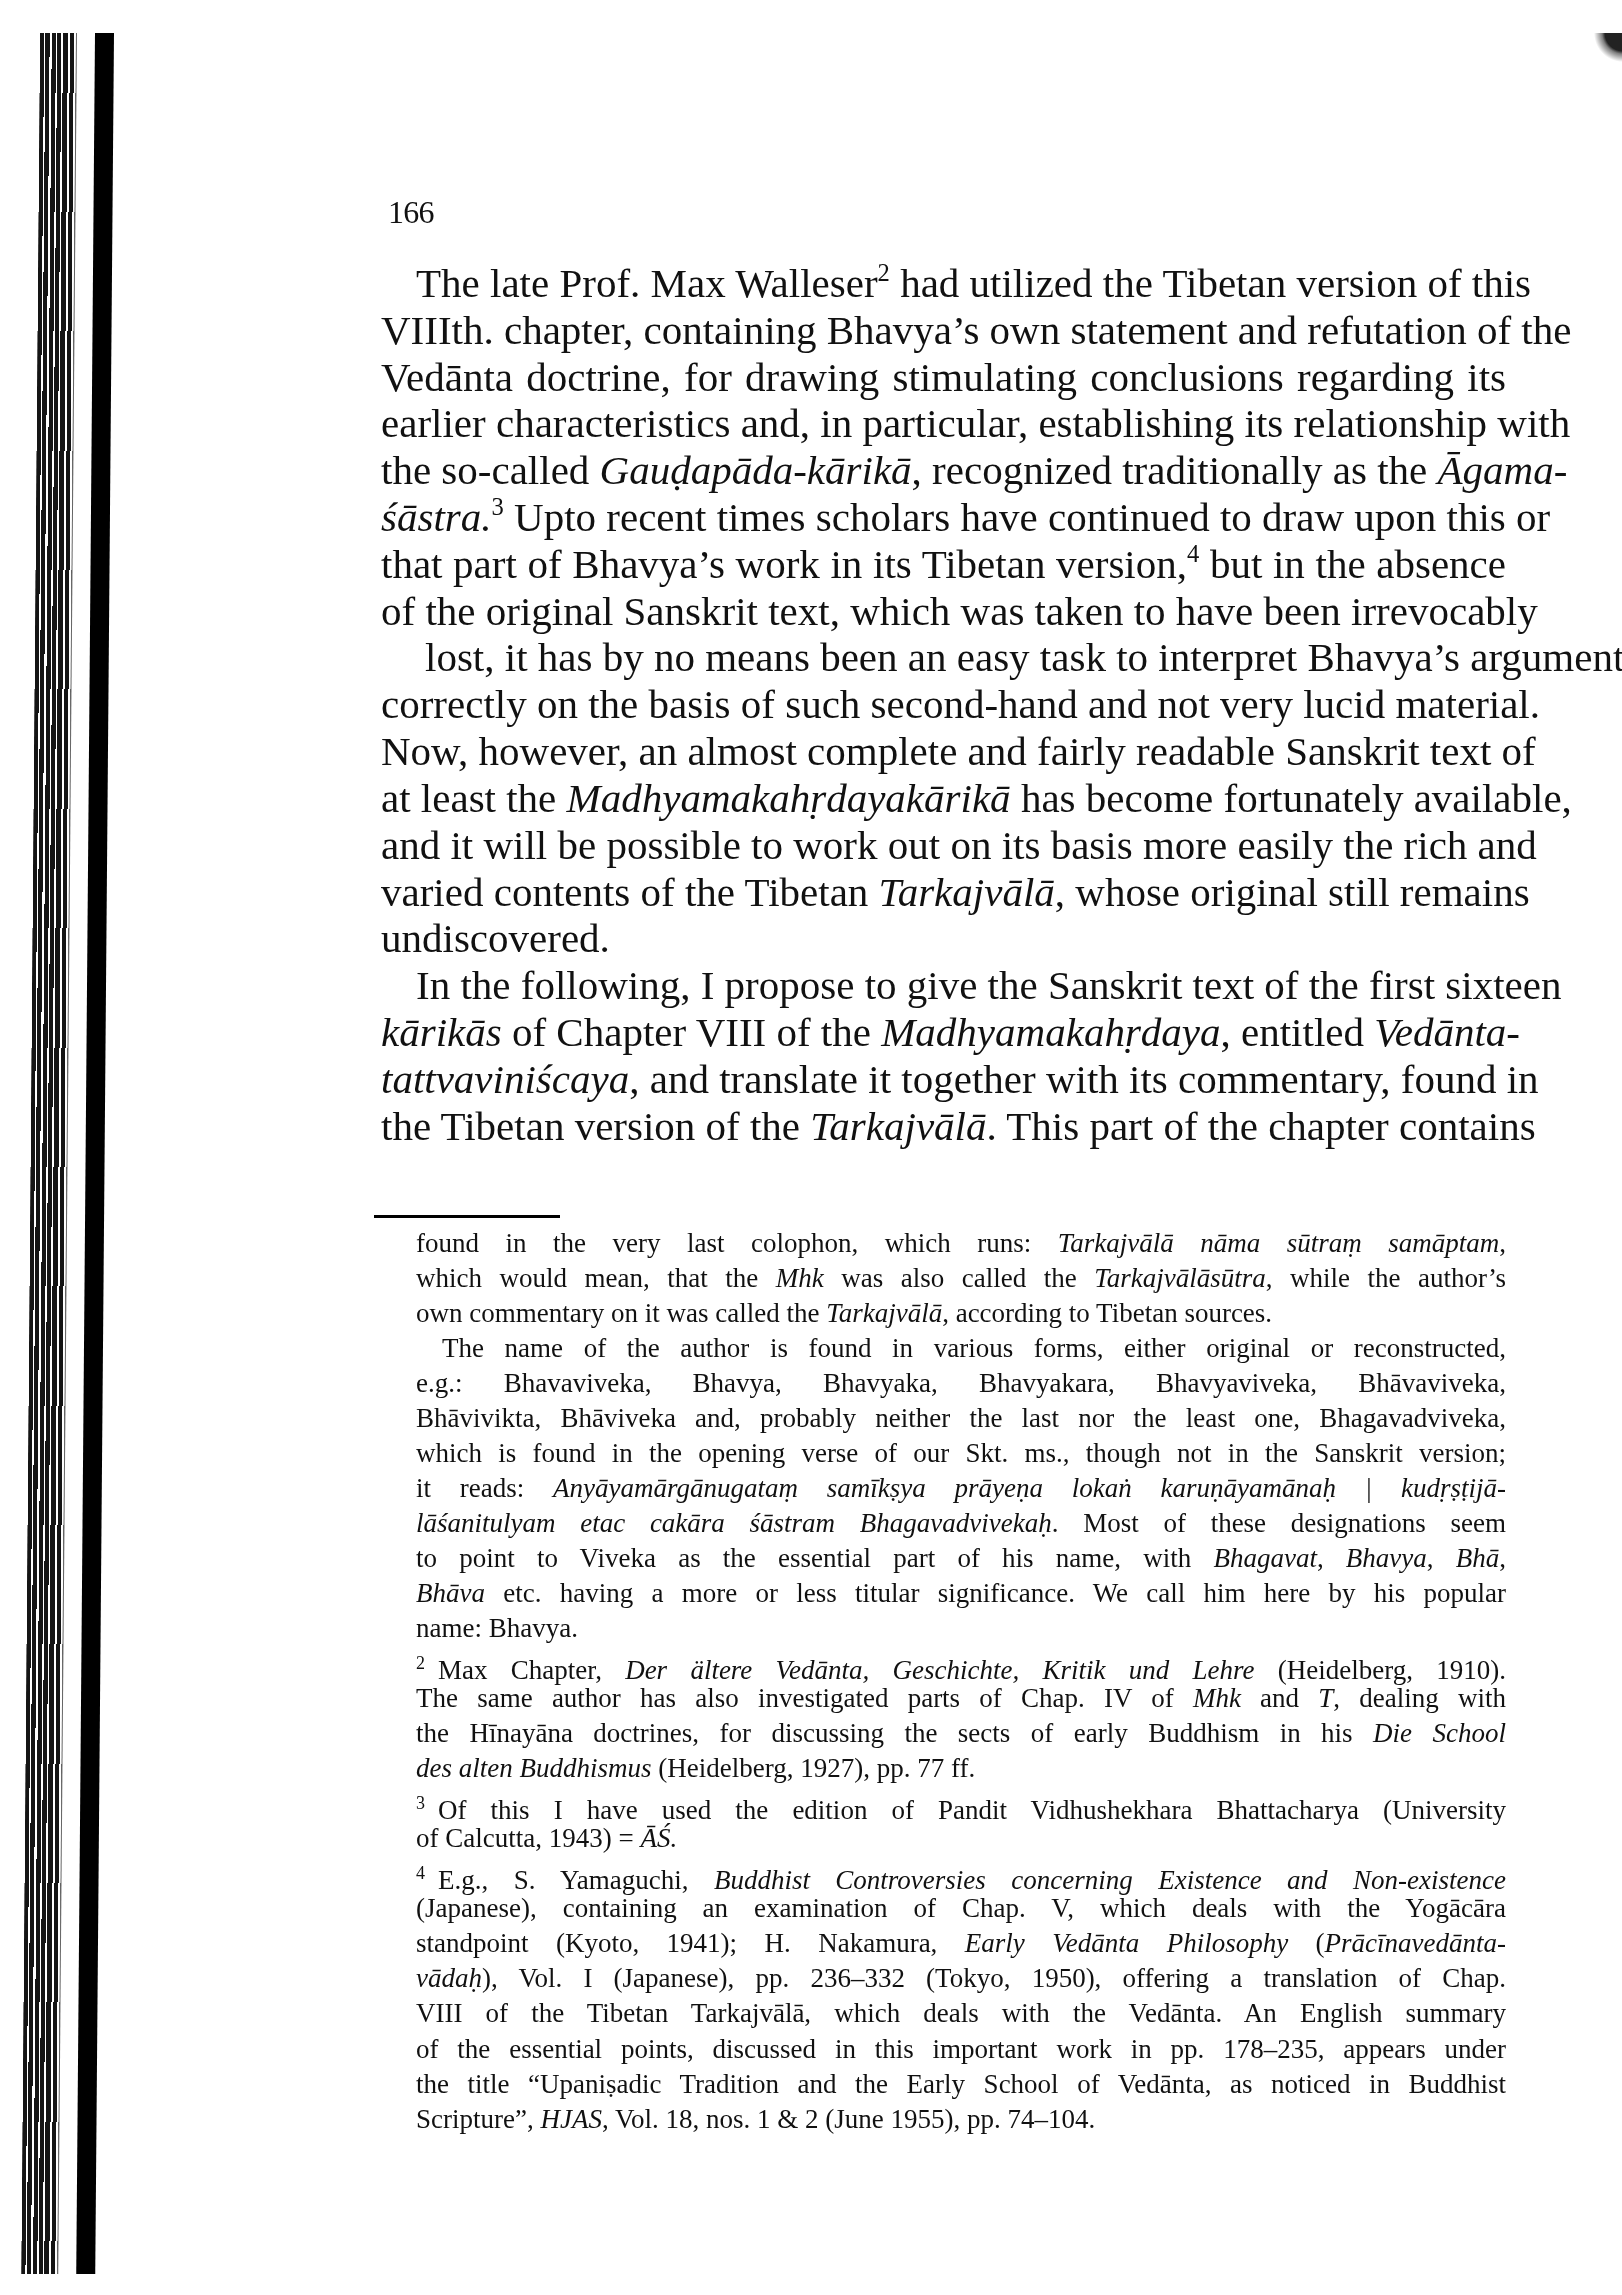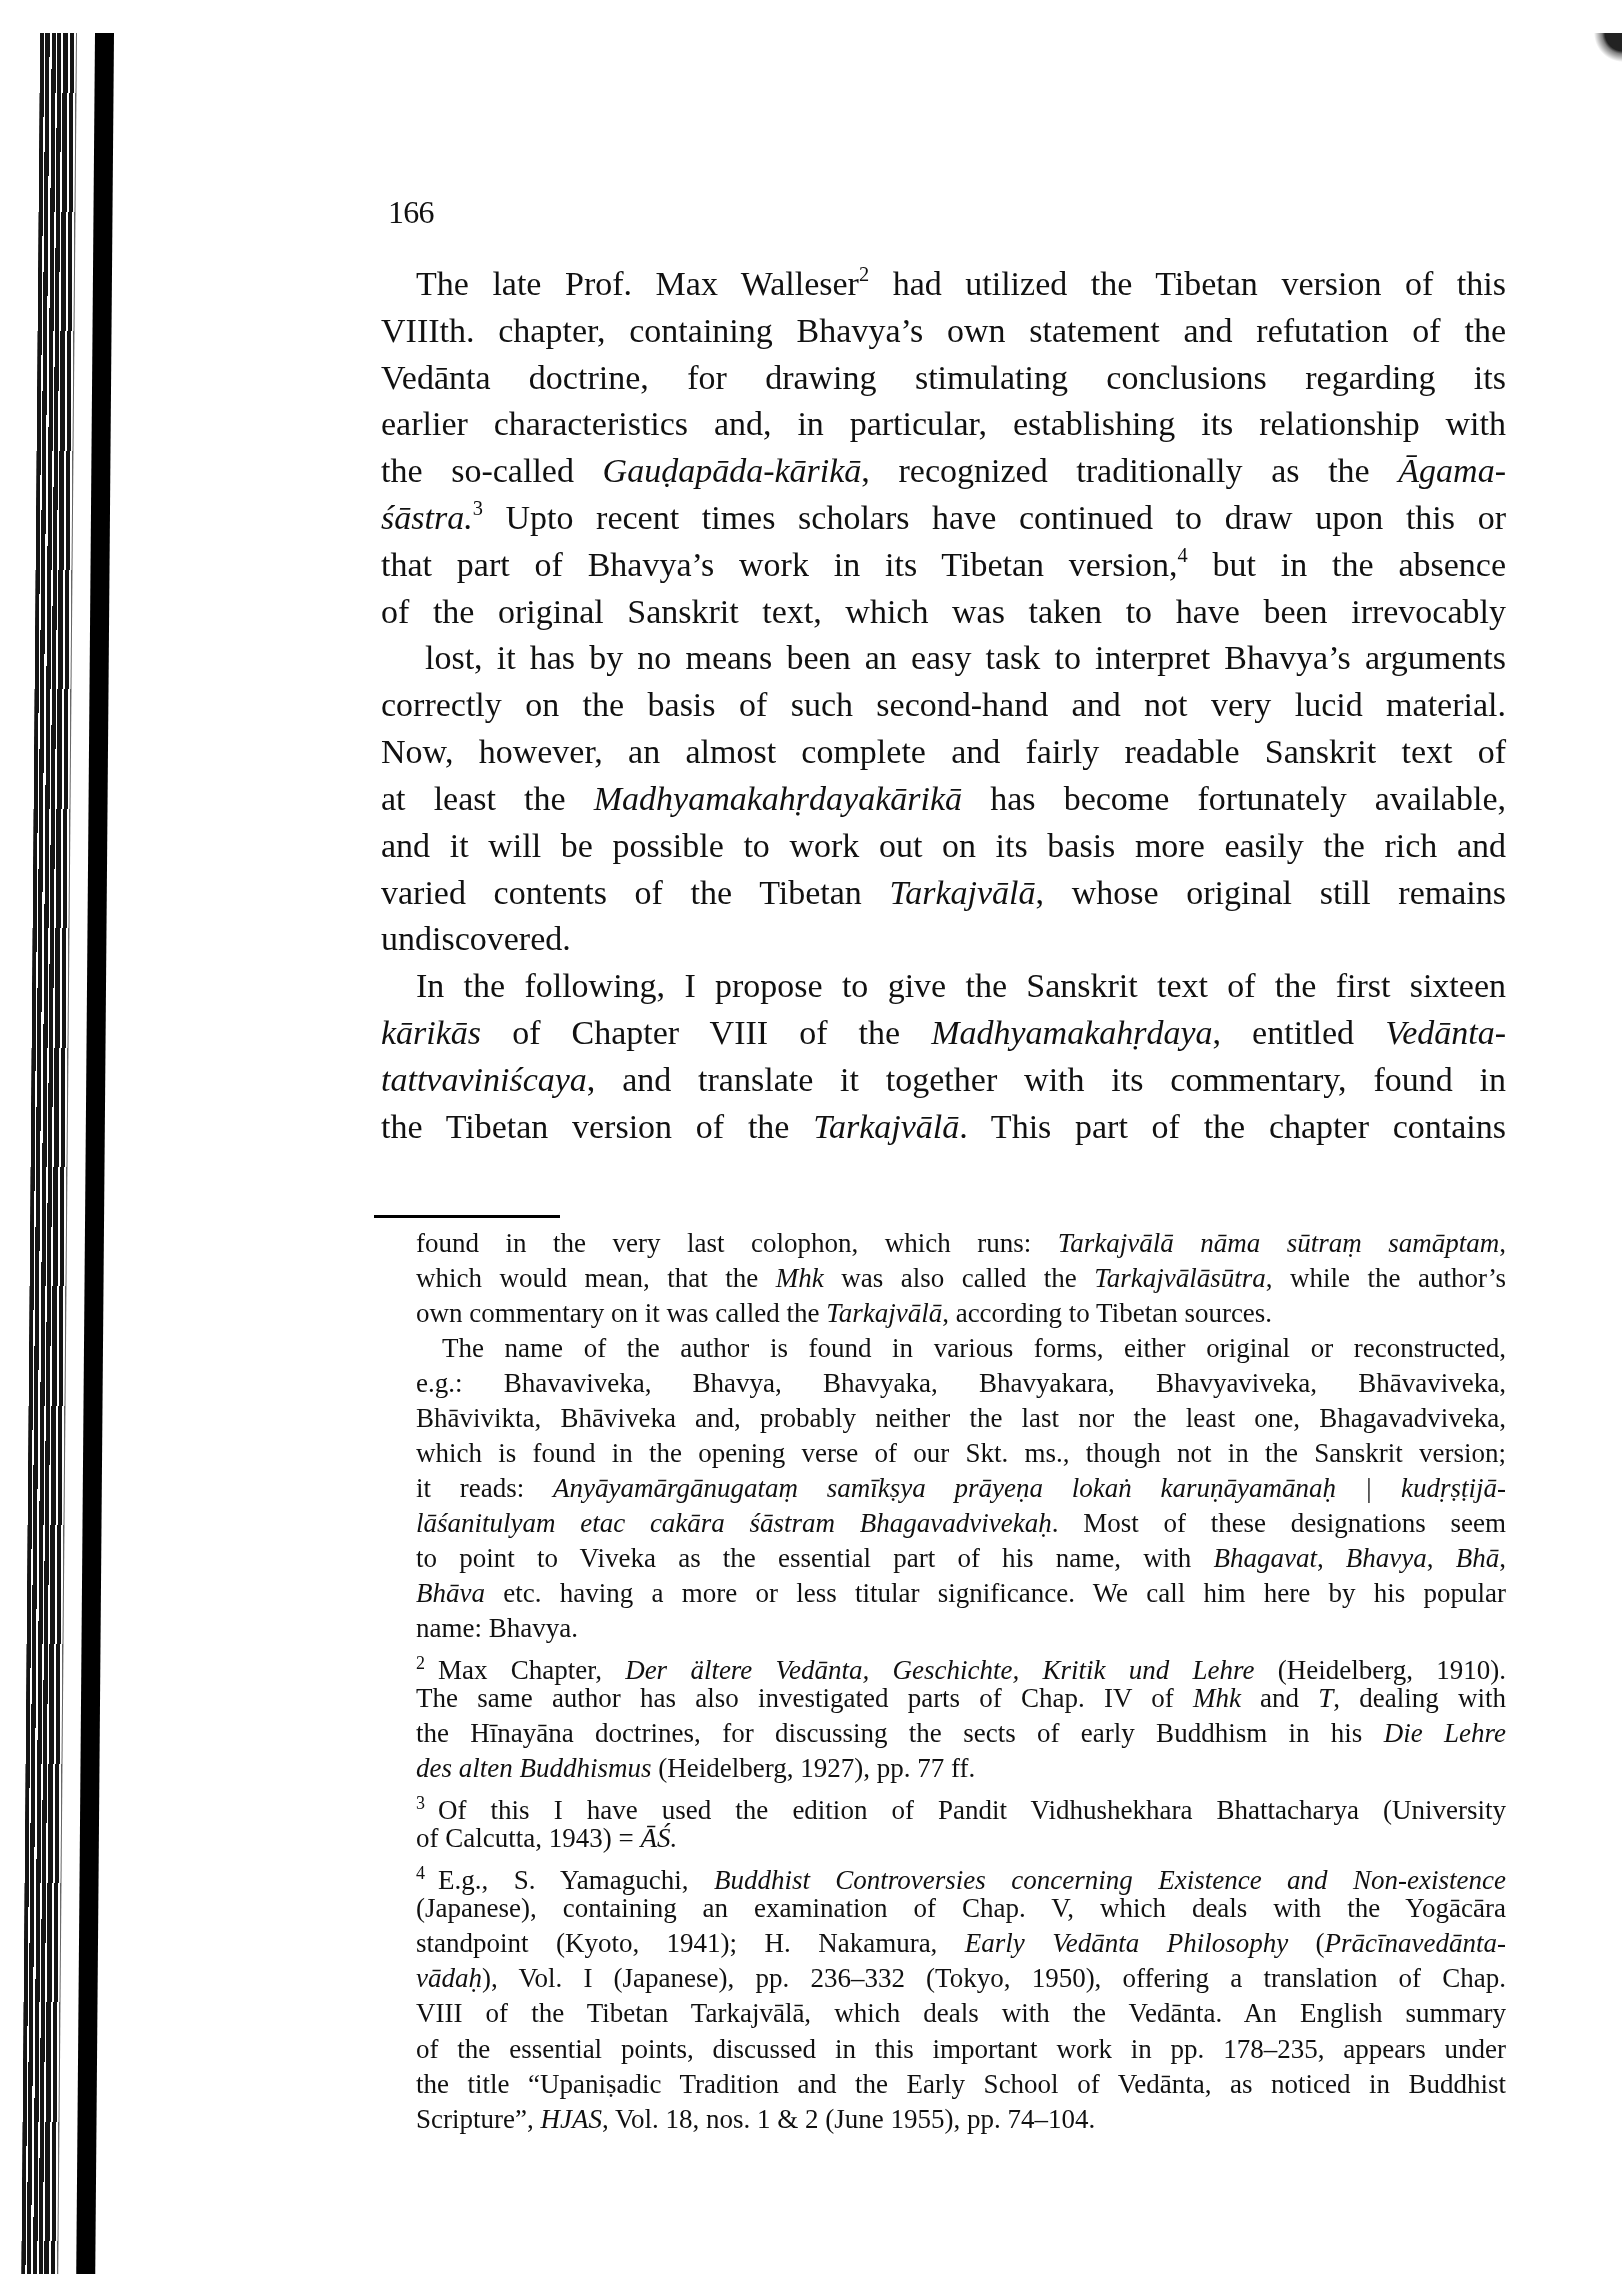--- a/index.html
+++ b/index.html
@@ -16,21 +16,21 @@
     background: radial-gradient(circle at 100% 0%, #222 0 18px, rgba(0,0,0,.5) 21px, transparent 29px); }
 
   .running-head { position: absolute; top: 182px; left: 388px; width: 1123px; height: 49px; font-size: 32px; }
   .page-number { position: absolute; left: 0; top: 0; letter-spacing: -0.7px; }
   .header-author { position: absolute; left: 0; right: 0; top: 0; text-align: center; font-size: 26px; letter-spacing: 2.1px; padding-top: 5.5px; }
 
   .text-block { position: absolute; left: 381px; width: 1125px; }
   .line { position: absolute; left: 0; right: 0; white-space: nowrap; text-align: justify; text-align-last: justify; }
   .line.last { text-align-last: left; }
   .line.indent { padding-left: 35px; }
-  .body .line { font-size: 34px; height: 47px; line-height: 47px; }
+  .body .line { font-size: 41px; height: 47px; line-height: 47px; }
   .notes .line { font-size: 27px; height: 35px; line-height: 35px; margin-left: 44px; }
   .notes .line.indent { padding-left: 26px; }
   i { font-style: italic; }
   sup { font-size: 60%; line-height: 0; position: relative; top: -1.4px; vertical-align: super; }
   .fn-marker { display: inline-block; width: 22px; font-size: 18px; vertical-align: 9.7px; }
 
   .footnote-rule { position: absolute; left: 374px; top: 1203px; width: 186px; height: 2.8px; background: #000; }
 </style>
 </head>
 <body>
@@ -77,21 +77,21 @@
       <div class="line" style="top: 140px;"><span>e.g.: Bhavaviveka, Bhavya, Bhavyaka, Bhavyakara, Bhavyaviveka, Bhāvaviveka,</span></div>
       <div class="line" style="top: 175px;"><span>Bhāvivikta, Bhāviveka and, probably neither the last nor the least one, Bhagavadviveka,</span></div>
       <div class="line" style="top: 210px;"><span>which is found in the opening verse of our Skt. ms., though not in the Sanskrit version;</span></div>
       <div class="line" style="top: 245px;"><span>it reads: </span><i>Anyāyamārgānugataṃ samīkṣya prāyeṇa lokaṅ karuṇāyamānaḥ | kudṛṣṭijā-</i></div>
       <div class="line" style="top: 280px;"><i>lāśanitulyam etac cakāra śāstram Bhagavadvivekaḥ</i><span>. Most of these designations seem</span></div>
       <div class="line" style="top: 315px;"><span>to point to Viveka as the essential part of his name, with </span><i>Bhagavat</i><span>, </span><i>Bhavya</i><span>, </span><i>Bhā</i><span>,</span></div>
       <div class="line" style="top: 350px;"><i>Bhāva</i><span> etc. having a more or less titular significance. We call him here by his popular</span></div>
       <div class="line last" style="top: 385px;"><span>name: Bhavya.</span></div>
       <div class="line" style="top: 420px;"><span class="fn-marker">2</span><span>Max Chapter, </span><i>Der ältere Vedānta, Geschichte, Kritik und Lehre</i><span> (Heidelberg, 1910).</span></div>
       <div class="line" style="top: 455px;"><span>The same author has also investigated parts of Chap. IV of </span><i>Mhk</i><span> and </span><i>T</i><span>, dealing with</span></div>
-      <div class="line" style="top: 490px;"><span>the Hīnayāna doctrines, for discussing the sects of early Buddhism in his </span><i>Die Lehre</i></div>
+      <div class="line" style="top: 490px;"><span>the Hīnayāna doctrines, for discussing the sects of early Buddhism in his </span><i>Die School</i></div>
       <div class="line last" style="top: 525px;"><i>des alten Buddhismus</i><span> (Heidelberg, 1927), pp. 77 ff.</span></div>
       <div class="line" style="top: 560px;"><span class="fn-marker">3</span><span>Of this I have used the edition of Pandit Vidhushekhara Bhattacharya (University</span></div>
       <div class="line last" style="top: 595px;"><span>of Calcutta, 1943) = </span><i>ĀŚ.</i></div>
       <div class="line" style="top: 630px;"><span class="fn-marker">4</span><span>E.g., S. Yamaguchi, </span><i>Buddhist Controversies concerning Existence and Non-existence</i></div>
       <div class="line" style="top: 665px;"><span>(Japanese), containing an examination of Chap. V, which deals with the Yogācāra</span></div>
       <div class="line" style="top: 700px;"><span>standpoint (Kyoto, 1941); H. Nakamura, </span><i>Early Vedānta Philosophy</i><span> (</span><i>Prācīnavedānta-</i></div>
       <div class="line" style="top: 735px;"><i>vādaḥ</i><span>), Vol. I (Japanese), pp. 236–332 (Tokyo, 1950), offering a translation of Chap.</span></div>
       <div class="line" style="top: 770px;"><span>VIII of the Tibetan Tarkajvālā, which deals with the Vedānta. An English summary</span></div>
       <div class="line" style="top: 806px;"><span>of the essential points, discussed in this important work in pp. 178–235, appears under</span></div>
       <div class="line" style="top: 841px;"><span>the title “Upaniṣadic Tradition and the Early School of Vedānta, as noticed in Buddhist</span></div>

